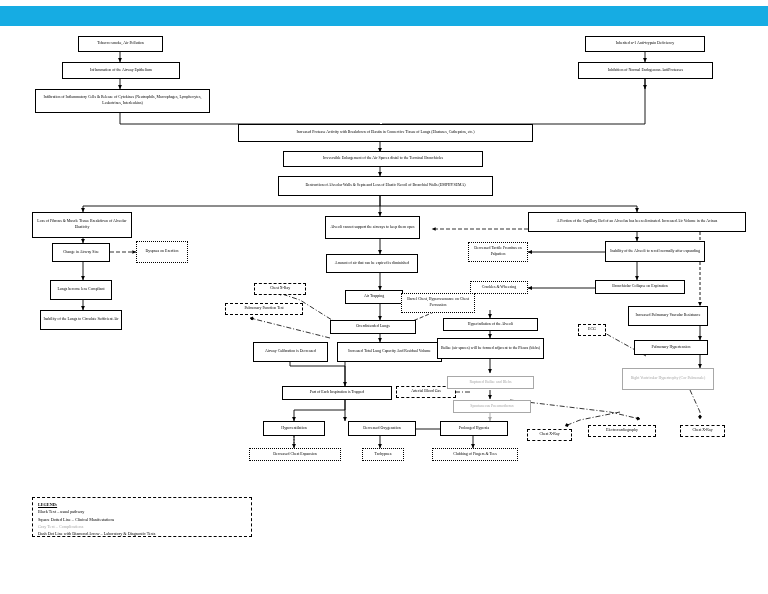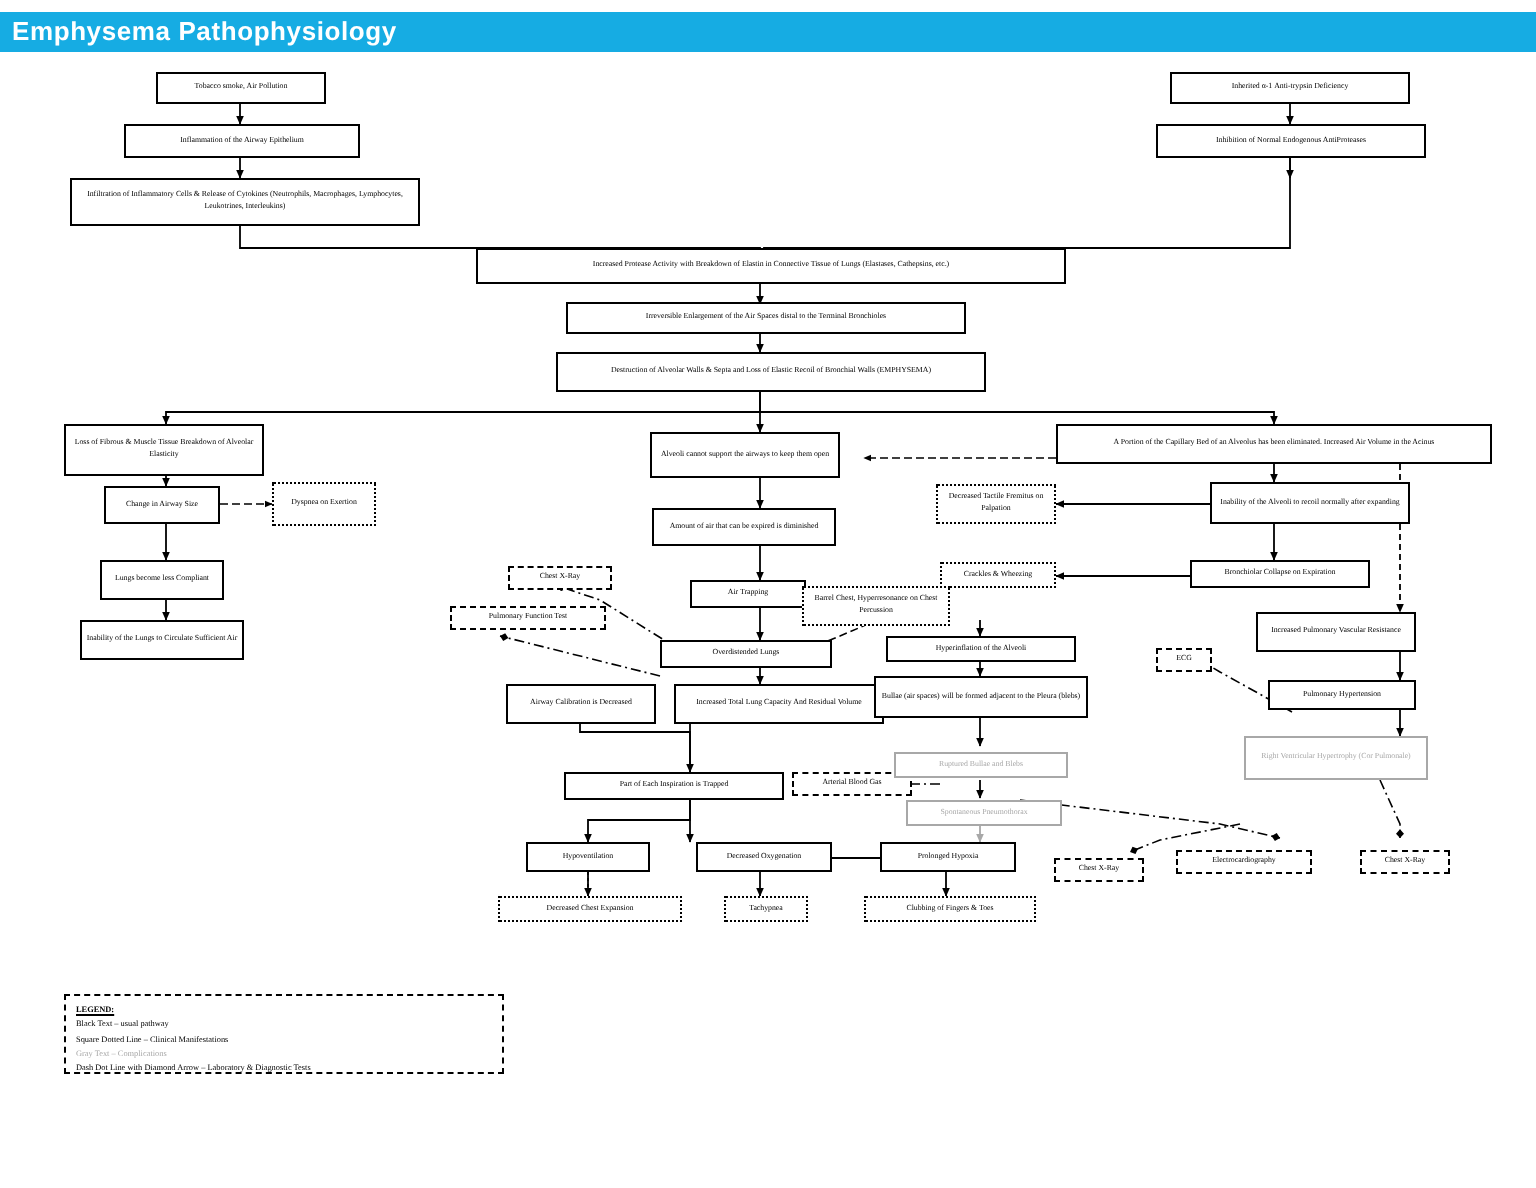--- a/index.html
+++ b/index.html
@@ -78,21 +78,20 @@
   .legend-row { display: block; white-space: nowrap; }
   .legend-row.graytext { color: #a8a8a8; }
   #edges { position: absolute; left: 0; top: 0; z-index: 1; }
 </style>
 </head>
 <body>
 
 <div id="page">
 
   <div id="header-bar"></div>
-  <div id="header-title">Emphysema Pathophysiology</div>
 
   <svg id="edges" width="768" height="594">
     <defs>
       <marker id="ah" markerWidth="6" markerHeight="6" refX="4.6" refY="2.2" orient="auto">
         <path d="M0,0 L5,2.2 L0,4.4 z" fill="#000"></path>
       </marker>
       <marker id="ahg" markerWidth="6" markerHeight="6" refX="4.6" refY="2.2" orient="auto">
         <path d="M0,0 L5,2.2 L0,4.4 z" fill="#a8a8a8"></path>
       </marker>
       <marker id="dia" markerWidth="7" markerHeight="7" refX="5.4" refY="2.5" orient="auto">

